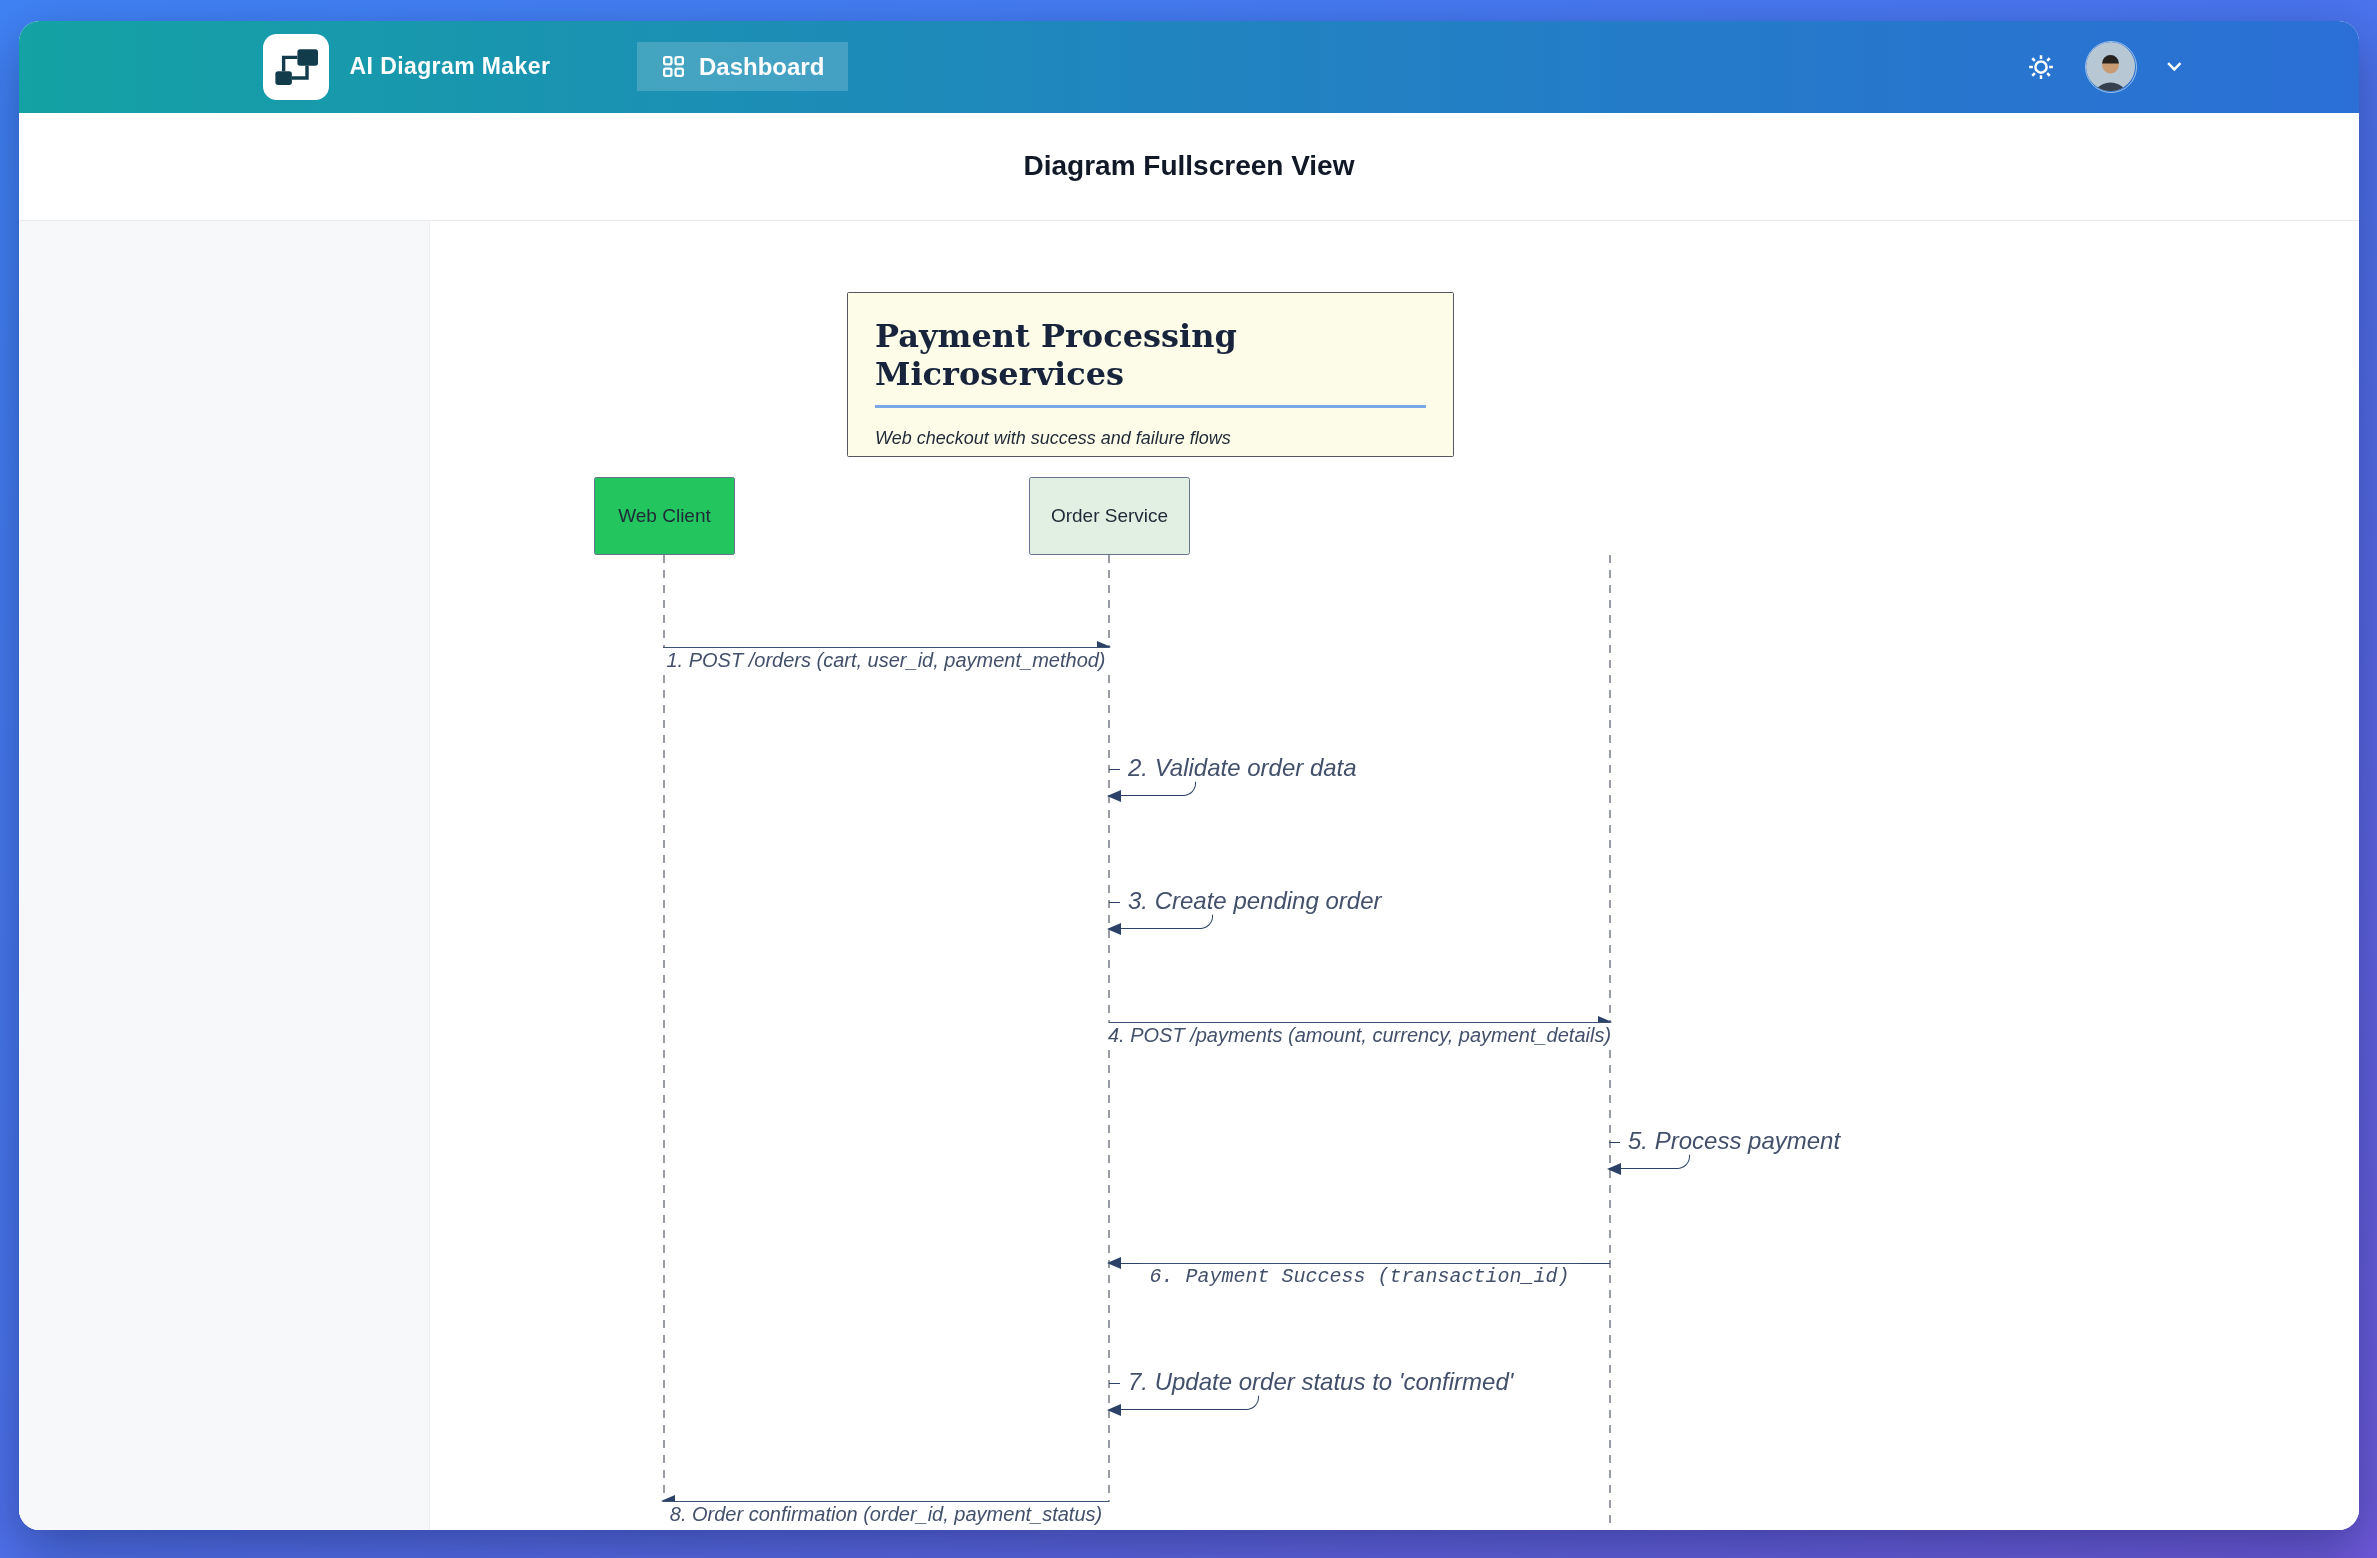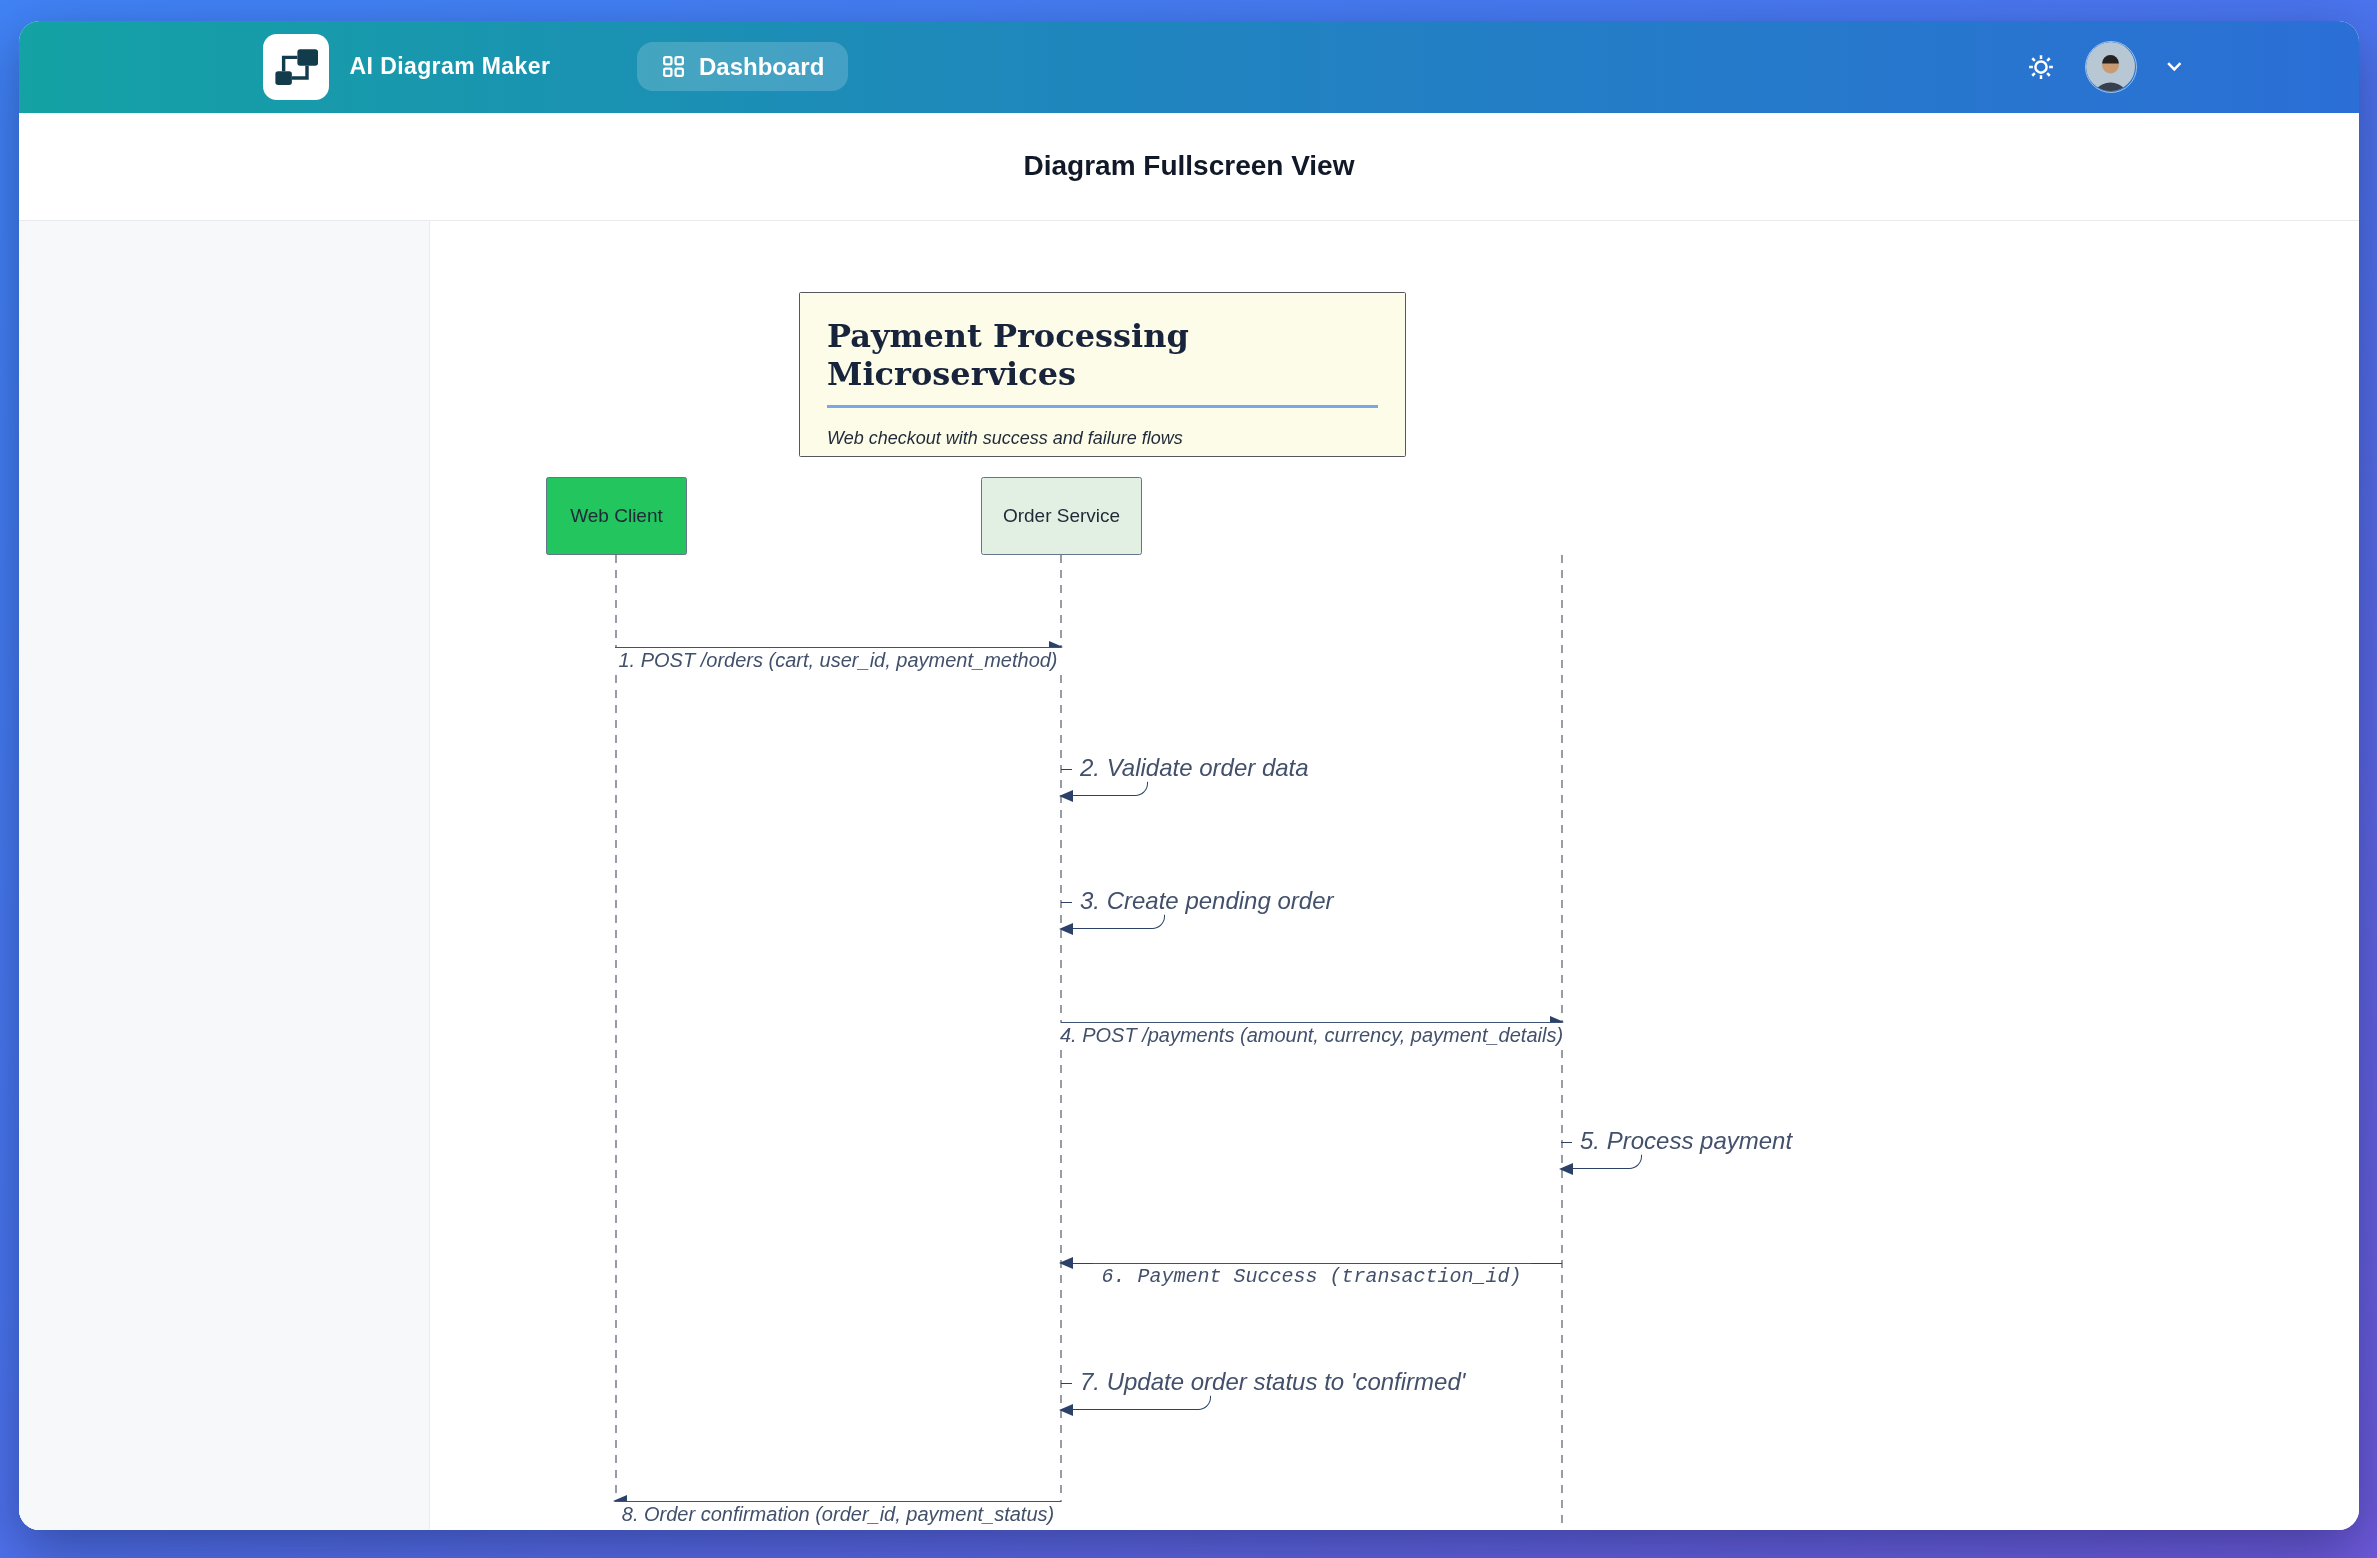--- a/index.html
+++ b/index.html
@@ -16,38 +16,38 @@
   }
   
   .app-header {
     height:92px; display:flex; align-items:center;
     background:linear-gradient(90deg,#14a2a4 0%,#1f86bd 45%,#2b6fd6 100%);
     padding:0 174px 0 244px;
   }
   .logo-tile { width:66px; height:66px; flex:0 0 auto; }
   .app-title { color:#ffffff; font-size:23px; font-weight:700; margin-left:20.6px; letter-spacing:0.4px; white-space:nowrap; }
   .dash-btn {
-    margin-left:87px; height:49px; padding:0 24px; border-radius:16px;
+    margin-left:87px; height:49px; padding:0 24px; border-radius:0;
     background:rgba(255,255,255,.18); display:flex; align-items:center; gap:12.7px;
     color:#ffffff; font-size:24px; font-weight:600; cursor:pointer;
   }
   .hdr-right { margin-left:auto; display:flex; align-items:center; gap:27px; }
   .icon-btn { width:35px; height:35px; display:flex; align-items:center; justify-content:center; cursor:pointer; }
   .avatar { width:52px; height:52px; border-radius:50%; overflow:hidden; border:1.6px solid rgba(255,255,255,.55); cursor:pointer; flex:0 0 auto; }
   .chev { width:20.6px; height:20.6px; cursor:pointer; }
   
   .page-titlebar {
     height:108px; background:#ffffff; border-bottom:0.8px solid #e9eaee;
     display:flex; align-items:center; justify-content:center;
   }
   .page-title { font-size:28px; font-weight:700; color:#111827; }
   
   .content { position:relative; height:1310px; background:#ffffff; }
   .side-strip { position:absolute; left:0; top:0; bottom:0; width:411px; background:#f7f8fa; border-right:0.8px solid #ebecef; }
-  .canvas { position:absolute; inset:0; }
+  .canvas { position:absolute; inset:0;margin-left:48px; }
   
   .d-titlebox {
     position:absolute; left:780px; top:71px; width:607px; height:165px;
     background:#fcfce8; border:1.6px solid #55565e; border-radius:1.6px; padding:24px 27px;
   }
   .d-title { font-family:"DejaVu Serif", serif; font-size:32px; font-weight:700; color:#18243c; }
   .d-underline { height:2.4px; background:#79a7e8; margin-top:12.7px; }
   .d-subtitle { margin-top:20.6px; font-style:italic; font-size:18px; color:#1f2937; }
   
   .participant {

